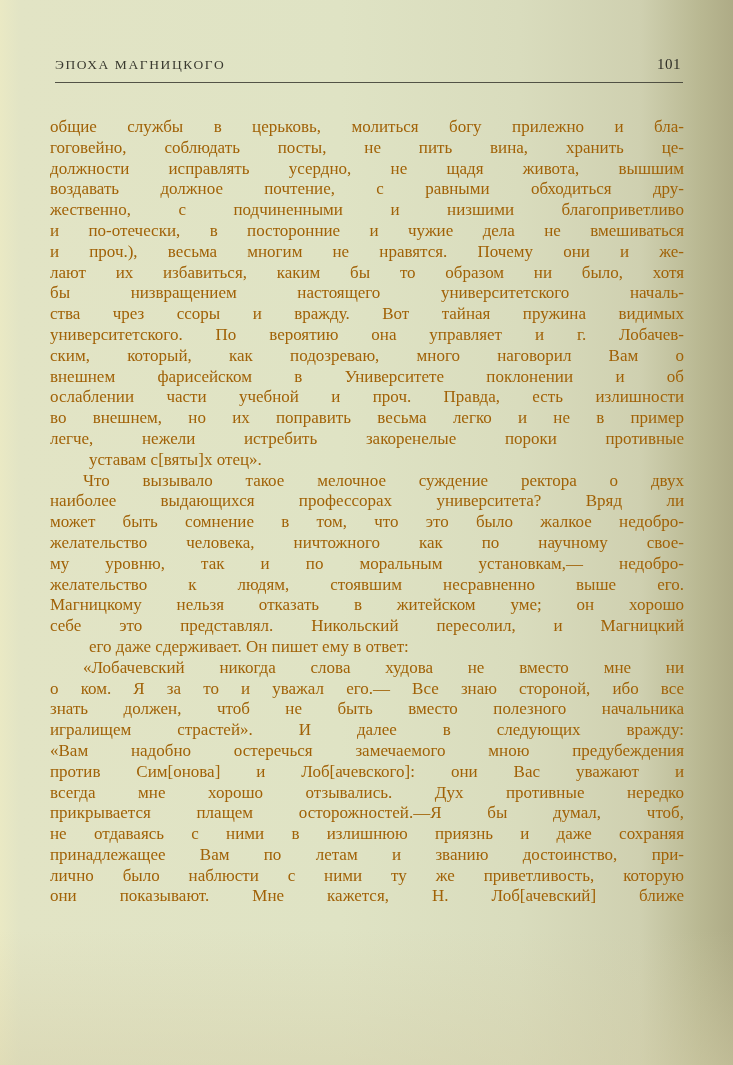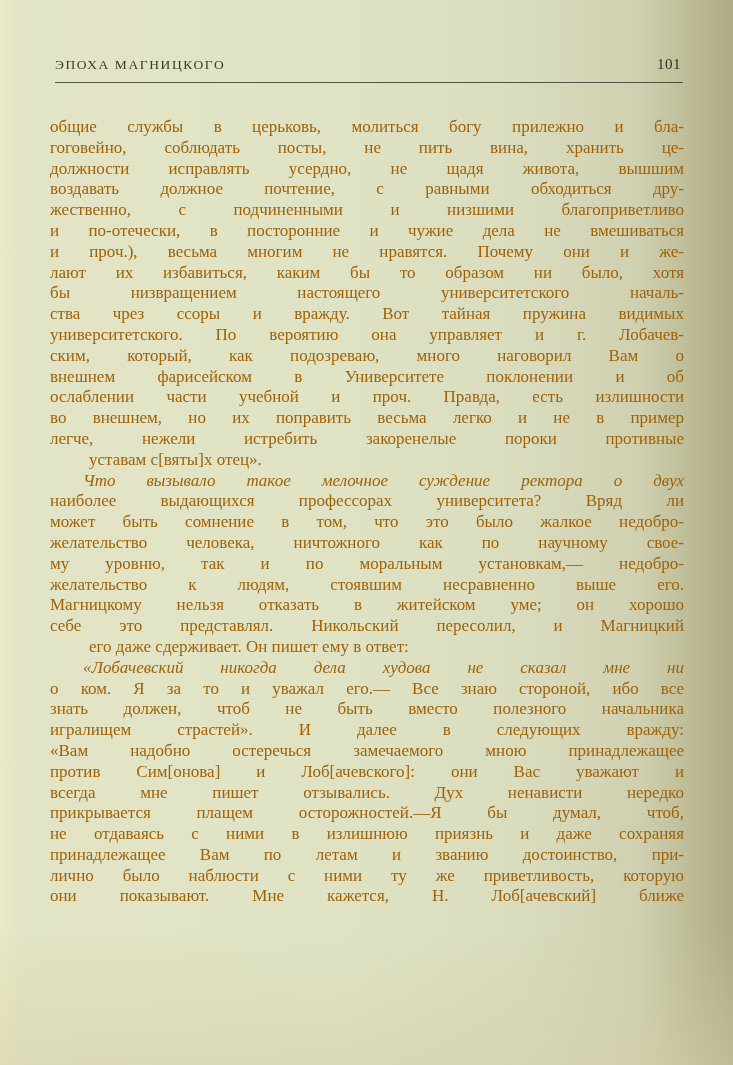--- a/index.html
+++ b/index.html
@@ -68,21 +68,20 @@
     line-height: 20.8px;
     font-family: "Liberation Serif", serif;
     font-size: 17px;
     white-space: nowrap;
     text-align: justify;
     text-align-last: justify;
     color: #a16207;
   }
   .line.indent {
     padding-left: 33px;
-    font-style: italic;
   }
   .line.last {
     text-align-last: left;
     margin-left: 39px;
   }
 </style>
 </head>
 <body>
 
 <div class="bottom-fade"></div>
@@ -113,25 +112,25 @@
     <div class="line last">уставам с[вяты]х отец».</div>
     <div class="line indent">Что вызывало такое мелочное суждение ректора о двух</div>
     <div class="line">наиболее выдающихся профессорах университета? Вряд ли</div>
     <div class="line">может быть сомнение в том, что это было жалкое недобро-</div>
     <div class="line">желательство человека, ничтожного как по научному свое-</div>
     <div class="line">му уровню, так и по моральным установкам,— недобро-</div>
     <div class="line">желательство к людям, стоявшим несравненно выше его.</div>
     <div class="line">Магницкому нельзя отказать в житейском уме; он хорошо</div>
     <div class="line">себе это представлял. Никольский пересолил, и Магницкий</div>
     <div class="line last">его даже сдерживает. Он пишет ему в ответ:</div>
-    <div class="line indent">«Лобачевский никогда дела худова не сказал мне ни</div>
+    <div class="line indent">«Лобачевский никогда слова худова не вместо мне ни</div>
     <div class="line">о ком. Я за то и уважал его.— Все знаю стороной, ибо все</div>
     <div class="line">знать должен, чтоб не быть вместо полезного начальника</div>
     <div class="line">игралищем страстей». И далее в следующих вражду:</div>
-    <div class="line">«Вам надобно остеречься замечаемого мною принадлежащее</div>
+    <div class="line">«Вам надобно остеречься замечаемого мною предубеждения</div>
     <div class="line">против Сим[онова] и Лоб[ачевского]: они Вас уважают и</div>
-    <div class="line">всегда мне пишет отзывались. Дух ненависти нередко</div>
+    <div class="line">всегда мне хорошо отзывались. Дух противные нередко</div>
     <div class="line">прикрывается плащем осторожностей.—Я бы думал, чтоб,</div>
     <div class="line">не отдаваясь с ними в излишнюю приязнь и даже сохраняя</div>
     <div class="line">принадлежащее Вам по летам и званию достоинство, при-</div>
     <div class="line">лично было наблюсти с ними ту же приветливость, которую</div>
     <div class="line">они показывают. Мне кажется, Н. Лоб[ачевский] ближе</div>
   </main>
 
 </body></html>

